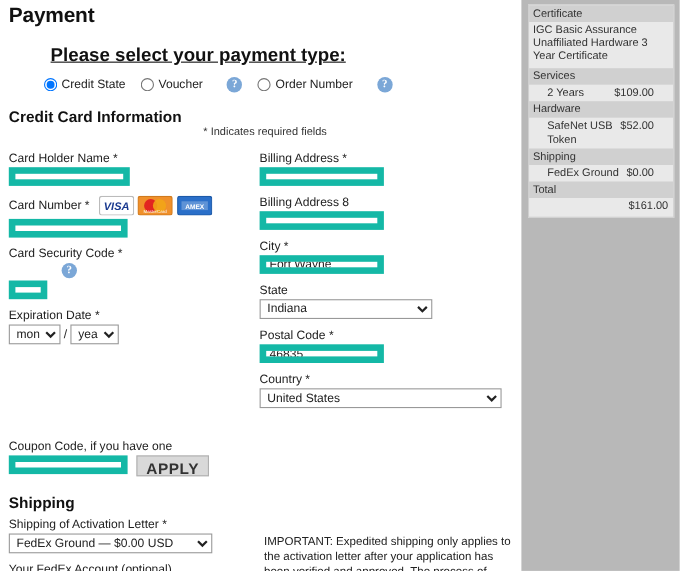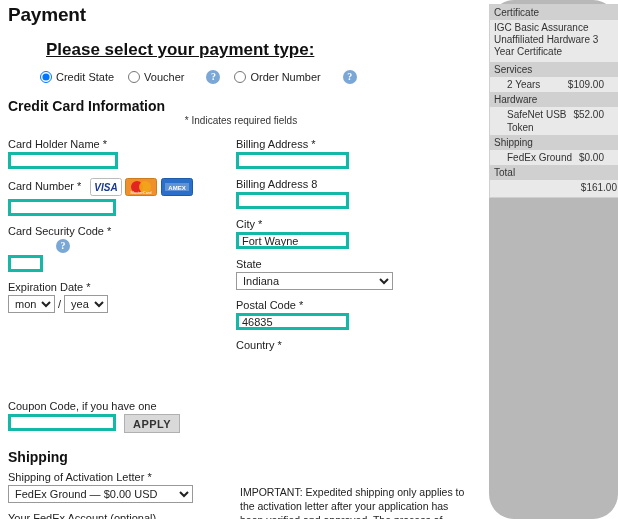--- a/index.html
+++ b/index.html
@@ -109,21 +109,21 @@
   .field { margin-bottom: 9px; }
   .field label {
     display: block;
     font-size: 11px;
     color: #222222;
     margin-bottom: 2px;
   }
   input.txt {
     box-sizing: border-box;
     height: 17px;
-    border: 3px solid #14b8a6;
+    border: 6px solid #14b8a6;
     background: #ffffff;
     font-family: "Liberation Sans", sans-serif;
     font-size: 11px;
     padding: 1px 3px;
     color: #222222;
   }
   input.w110 { width: 110px; }
   input.w35  { width: 35px; }
   input.w108 { width: 108px; }
 
@@ -150,21 +150,21 @@
   .exp-row .slash { margin: 0 3px 0 1px; font-size: 11px; }
 
   .coupon-label { margin-top: 14px; }
   .coupon-row { display: flex; align-items: flex-start; }
   .apply-btn {
     margin-left: 8px;
     background: #d9d9d9;
     border: 1px solid #b0b0b0;
     color: #333333;
     font-family: "Liberation Sans", sans-serif;
-    font-size: 11px;
+    font-size: 14px;
     font-weight: bold;
     letter-spacing: 0.5px;
     padding: 3px 8px;
     height: 19px;
     cursor: pointer;
   }
 
   h2.shipping-title {
     font-size: 14px;
     font-weight: bold;
@@ -178,24 +178,23 @@
     font-size: 10.5px;
     line-height: 14px;
     color: #222222;
   }
 
   
   .sidebar {
     position: absolute;
     right: 0;
     top: 0;
-    width: 129px;
+    width: 144px;
     height: 519px;
     background: #b8b8b8;
-    border-radius: 25px;
   }
   .cart {
     width: 131px;
     margin: 4px auto 0 auto;
     background: #e9e9e9;
     border: 1px solid #cfcfcf;
     font-size: 10px;
     color: #333333;
   }
   .cart-head {
@@ -327,20 +326,23 @@
           </select>
         </div>
 
         <div class="field">
           <label>Postal Code *</label>
           <input class="txt" style="width: 113px;" type="text" value="46835">
         </div>
 
         <div class="field">
           <label>Country *</label>
+          <select class="sel" style="width:220px;">
+            <option>United States</option>
+          </select>
         </div>
 
       </div>
     </div>
 
     <div style="position:relative; margin-left:4px;">
       <label class="coupon-label" style="display:block; font-size:11px; margin-bottom:2px;">Coupon Code, if you have one</label>
       <div class="coupon-row">
         <input class="txt w108" type="text" value="" style="">
         <button class="apply-btn">APPLY</button>

